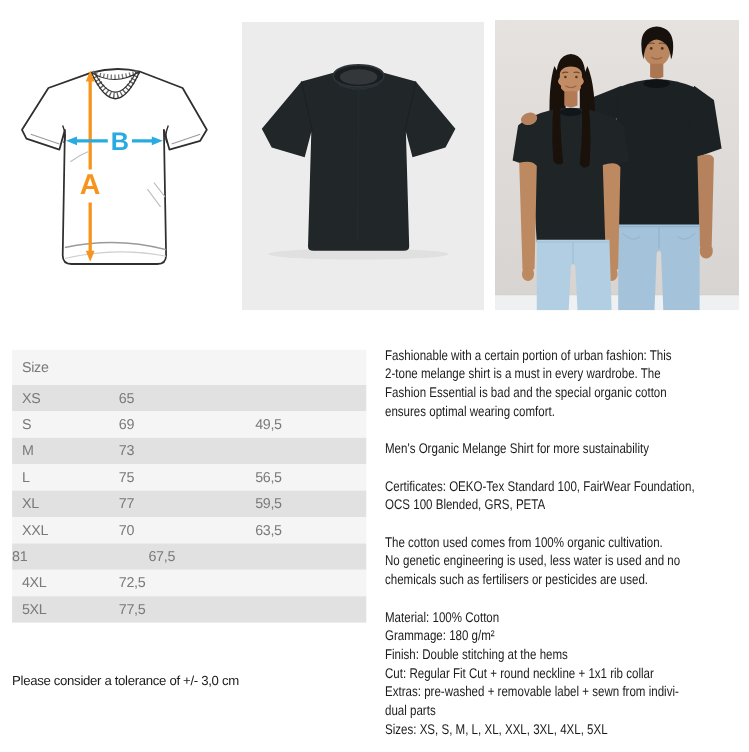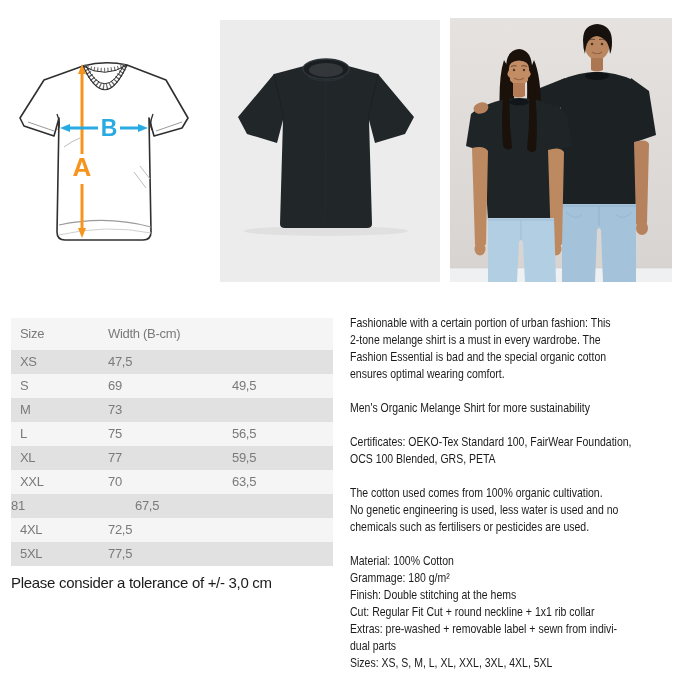--- a/index.html
+++ b/index.html
@@ -19,21 +19,21 @@
 
   
   .size-table{position:absolute; left:11px; top:318px; width:322px; font-size:13px; letter-spacing:-0.3px; color:var(--table-text);}
   .t-row{display:flex; height:24px; line-height:24px; background:var(--row-light);}
   .t-row:nth-child(even){background:var(--row-dark);}
   .t-row.t-head{height:32px; line-height:32px; background:var(--row-light);}
   .t-row .c1{width:97px; padding-left:9px; box-sizing:border-box;}
   .t-row .c2{width:124px;}
   .t-row .c3{width:101px;}
 
-  .tolerance{position:absolute; left:11px; top:574px; font-size:15px; letter-spacing:-0.3px; color:var(--body-text);}
+  .tolerance{position:absolute; left:11px; top:612px; font-size:12px; letter-spacing:-0.3px; color:var(--body-text);}
 
   
   .description{
     position:absolute; left:350px; top:314px; width:400px;
     transform:scaleX(0.82); transform-origin:left top;
     font-size:12.8px; line-height:17px; color:var(--body-text);
   }
   .description p{margin:0 0 17px 0; white-space:pre-line;}
   .description p:last-child{margin-bottom:0;}
 </style>
@@ -151,25 +151,24 @@
         <path d="M38,202 L104,202 M71,202 L71,222" stroke="#9bbad3" stroke-width="1" fill="none" opacity="0.8"></path>
         <path d="M56,56 Q50,90 53,128 Q57,134 62,130 Q58,95 60,60 Z M82,56 Q89,92 86,132 Q81,137 77,131 Q81,95 78,60 Z" fill="#1a110b"></path>
       </g>
       <ellipse cx="31" cy="90" rx="7.5" ry="5.5" fill="#b5825d" transform="rotate(-15 31 90)"></ellipse>
     </svg>
   </div>
 
   <div class="size-table">
     <div class="t-row t-head">
       <div class="c1">Size</div>
-      <div class="c3">Width (B-cm)</div>
     </div>
     <div class="t-row">
       <div class="c1">XS</div>
-      <div class="c3">47,5</div>
+      <div class="c2">65</div>
     </div>
     <div class="t-row">
       <div class="c1">S</div>
       <div class="c2">69</div>
       <div class="c3">49,5</div>
     </div>
     <div class="t-row">
       <div class="c1">M</div>
       <div class="c2">73</div>
     </div>

